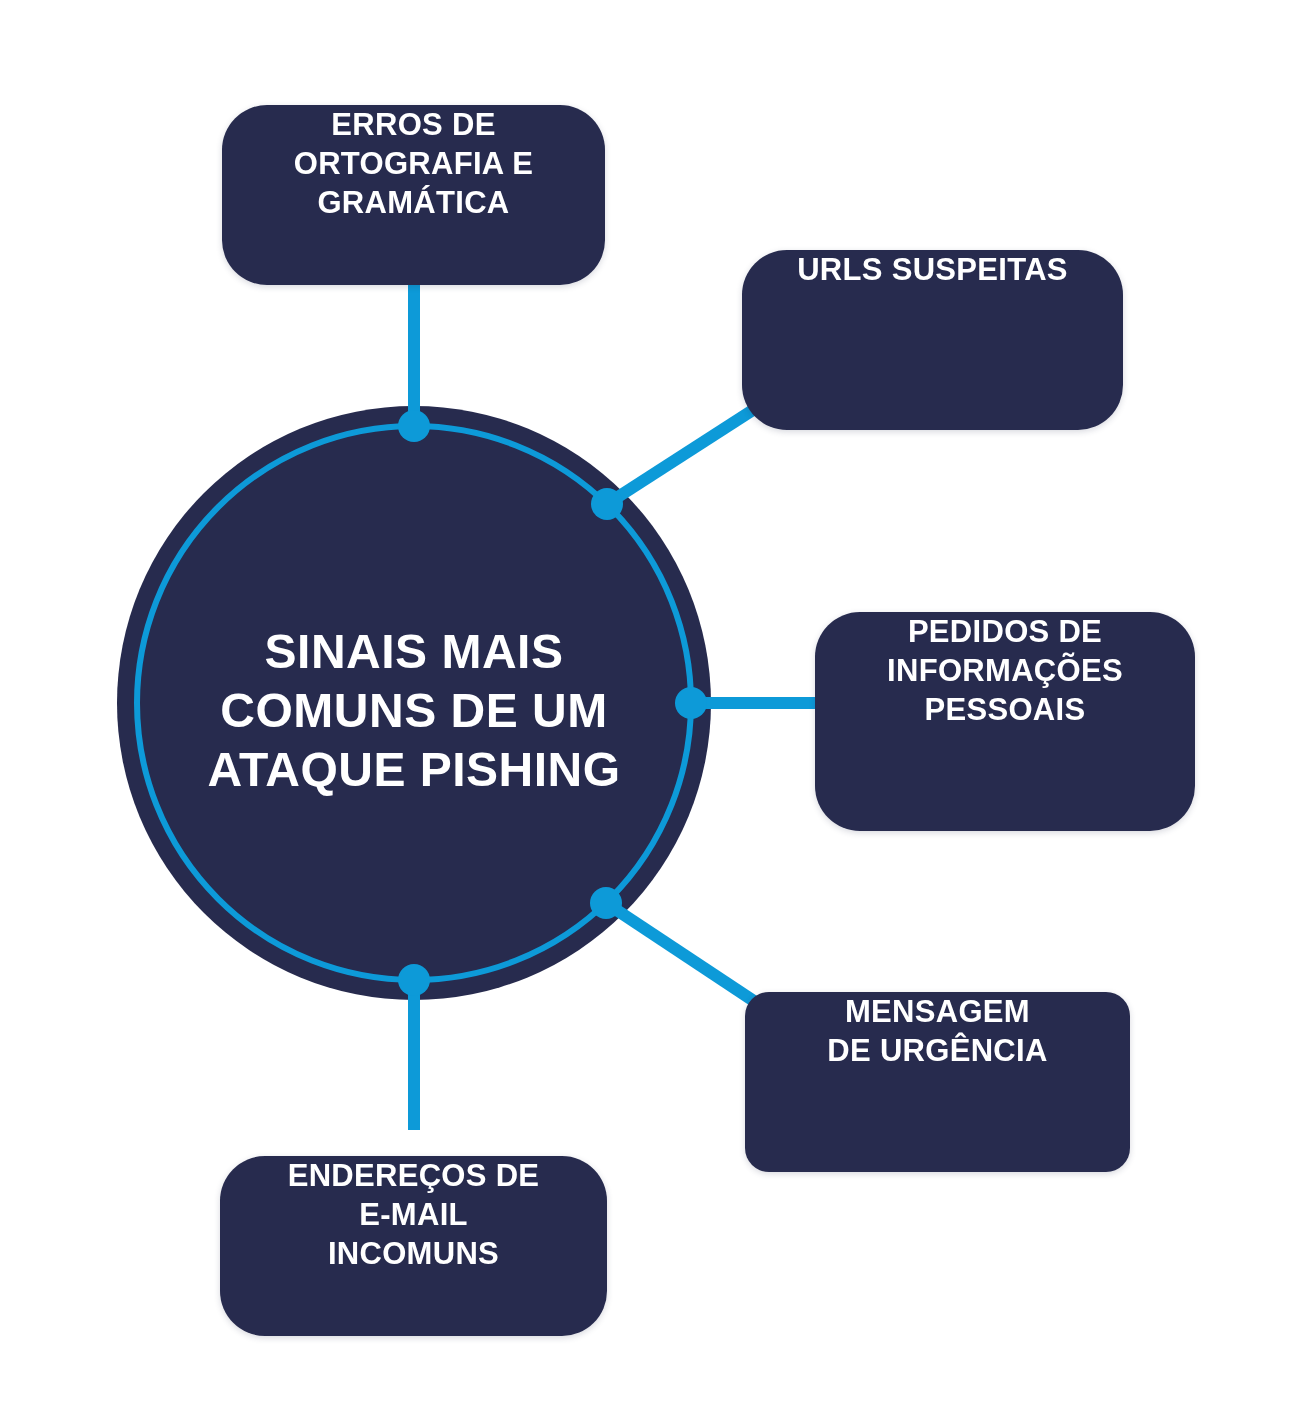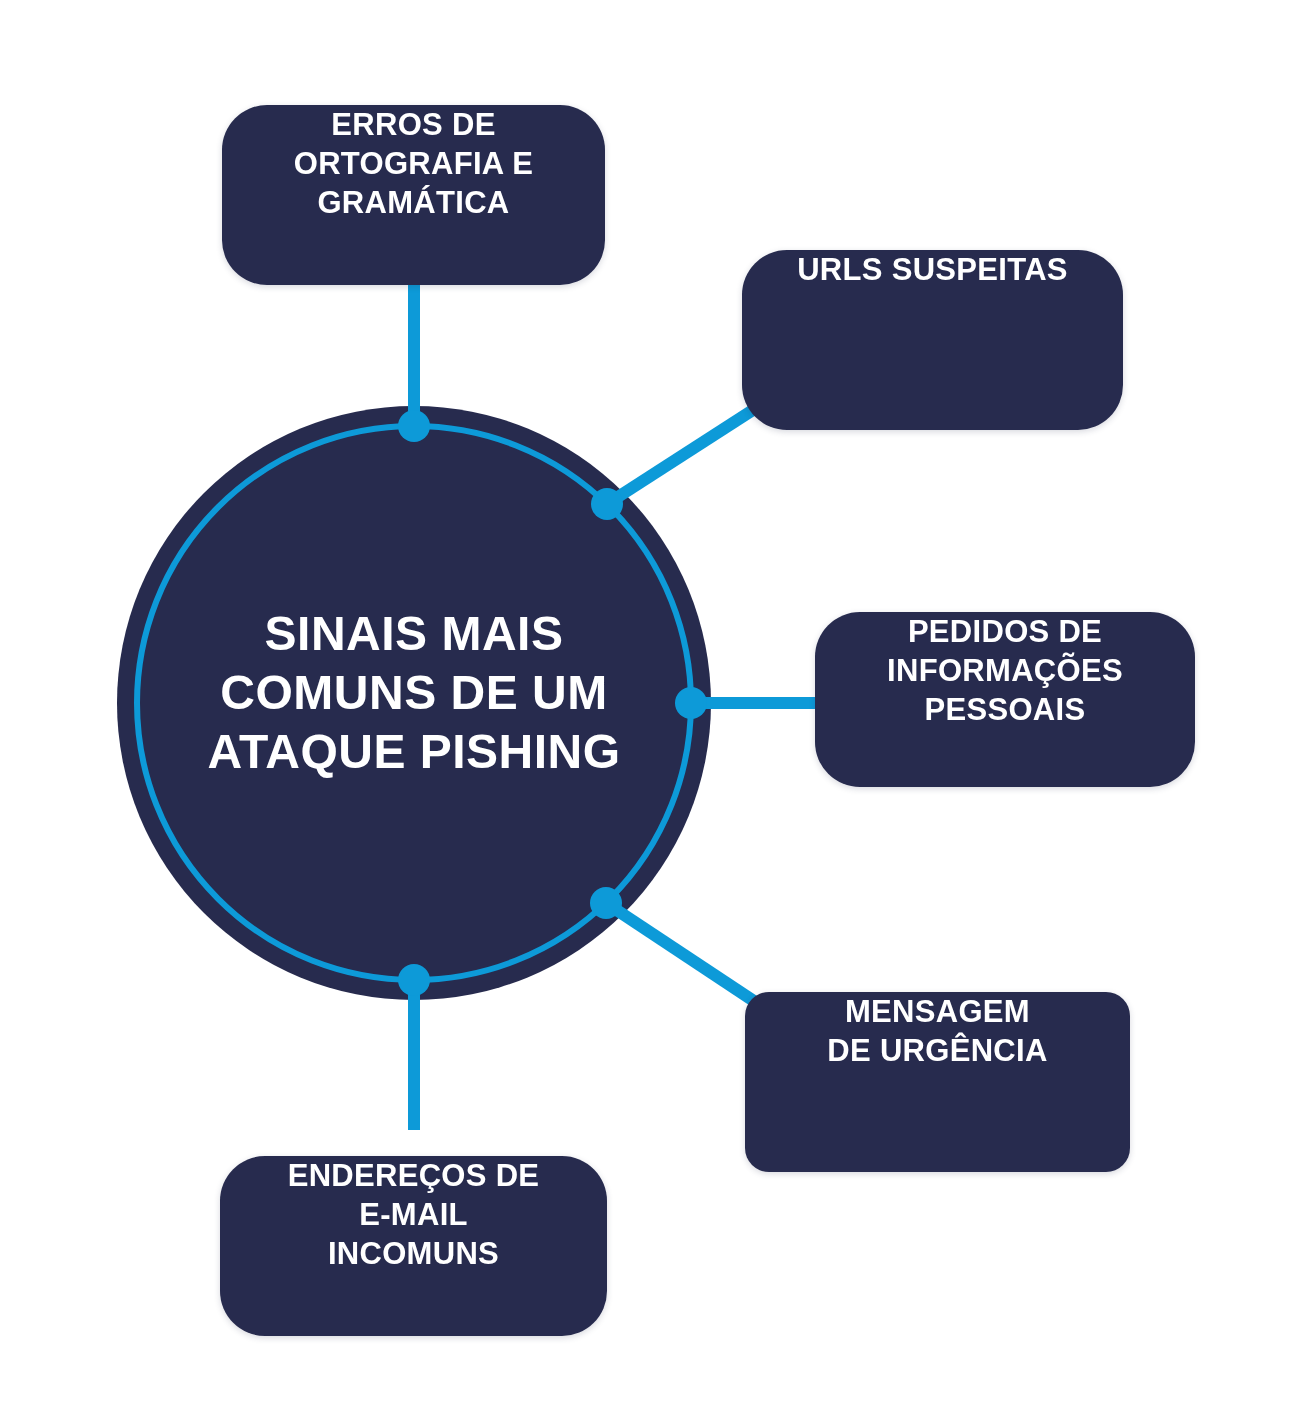--- a/index.html
+++ b/index.html
@@ -28,21 +28,21 @@
     width: 1307px;
     height: 1409px;
   }
   .outer-circle { fill: var(--navy); }
   .inner-ring { fill: none; stroke: var(--accent); stroke-width: 6; }
   .connector { stroke: var(--accent); stroke-width: 12; }
   .connector-dot { fill: var(--accent); }
   .center-label {
     position: absolute;
     left: 164px;
-    top: 604px;
+    top: 622px;
     width: 500px;
     text-align: center;
     color: var(--label);
     font-size: 48px;
     font-weight: 700;
     line-height: 59px;
     white-space: pre-line;
     letter-spacing: 0.5px;
   }
   .node {
@@ -58,21 +58,21 @@
     color: var(--label);
     font-size: 31px;
     font-weight: 700;
     line-height: 39px;
     text-align: center;
     white-space: pre-line;
     letter-spacing: 0.3px;
   }
   .node-erros      { left: 222px; top: 105px;  width: 383px; height: 180px; }
   .node-urls       { left: 742px; top: 250px;  width: 381px; height: 180px; }
-  .node-pedidos    { left: 815px; top: 612px;  width: 380px; height: 175px; }
+  .node-pedidos    { left: 815px; top: 612px;  width: 380px; height: 219px; }
   .node-mensagem   { left: 745px; top: 992px;  width: 385px; height: 180px; border-radius: 24px; }
   .node-enderecos  { left: 220px; top: 1156px; width: 387px; height: 180px; }
 </style>
 </head>
 <body>
 
 <div class="canvas">
 
   <svg class="connector-layer" viewBox="0 0 1307 1409" xmlns="http://www.w3.org/2000/svg">
 

